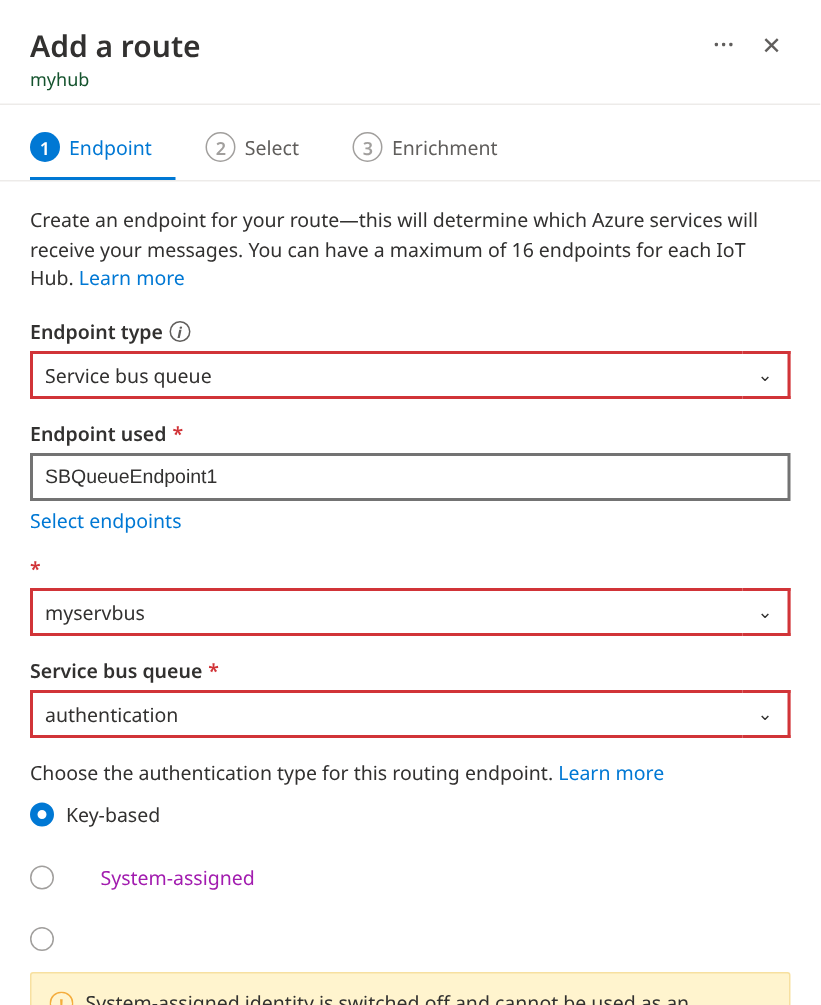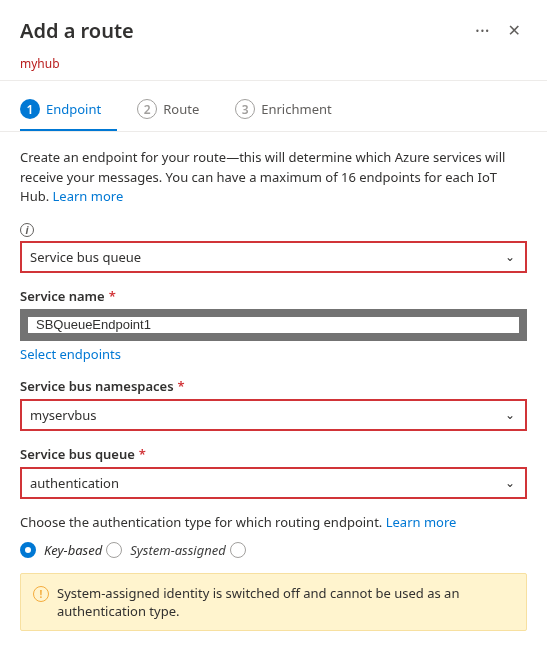--- a/index.html
+++ b/index.html
@@ -44,22 +44,22 @@
       padding: 2px 4px;
     }
     .close-icon {
       font-size: 16px;
       color: #605e5c;
       cursor: pointer;
       padding: 2px 6px;
     }
     .panel-subtitle {
       font-size: 12px;
-      color: #b91c1c;
-      margin-top: 11px;
+      color: #14532d;
+      margin-top: 0;
     }
     .tabs {
       display: flex;
       gap: 0;
       padding: 0 20px;
       border-bottom: 1px solid #edebe9;
       margin-top: 8px;
     }
     .tab {
       display: flex;
@@ -175,21 +175,21 @@
       padding: 0 32px 0 8px;
       font-size: 13px;
       color: #323130;
       display: flex;
       align-items: center;
       cursor: pointer;
     }
     .text-input {
       width: 100%;
       height: 32px;
-      border: 8px solid #737373;
+      border: 2px solid #737373;
       background: #fff;
       padding: 0 8px;
       font-size: 13px;
       color: #323130;
       outline: none;
     }
     .select-existing-link {
       color: #0078d4;
       font-size: 13px;
       cursor: pointer;
@@ -207,23 +207,22 @@
       margin-bottom: 6px;
     }
     .auth-description {
       font-size: 13px;
       color: #323130;
       margin-bottom: 10px;
       line-height: 1.4;
     }
     .radio-group {
       display: flex;
-      flex-direction: row;
-      gap: 4px;
-      font-style: italic;
+      flex-direction: column;
+      gap: 24px;
     }
     .radio-item {
       display: flex;
       align-items: center;
       gap: 8px;
       cursor: pointer;
     }
     .radio-circle {
       width: 16px;
       height: 16px;
@@ -279,59 +278,59 @@
     <div class="panel-subtitle">myhub</div>
   </div>
 
   <div class="tabs">
     <div class="tab active">
       <div class="tab-circle filled">1</div>
       <span>Endpoint</span>
     </div>
     <div class="tab">
       <div class="tab-circle outline">2</div>
-      <span>Route</span>
+      <span>Select</span>
     </div>
     <div class="tab">
       <div class="tab-circle outline">3</div>
       <span>Enrichment</span>
     </div>
   </div>
 
   <div class="content">
 
     <p class="description">
       <span>Create an endpoint for your route—this will determine which Azure services will receive your messages. You can have a maximum of 16 endpoints for each IoT Hub.</span>
       <a href="#" class="learn-more">Learn more</a>
     </p>
 
     <div class="field-group">
       <div class="field-label">
+        <span>Endpoint type</span>
         <span class="info-icon">i</span>
       </div>
       <div class="select-wrapper">
         <div class="select-display select-box-red">Service bus queue</div>
         <button class="chevron-btn chevron-btn-red">
           <span class="chevron">⌄</span>
         </button>
       </div>
     </div>
 
     <div class="field-group">
       <div class="field-label">
-        <span>Service name</span>
+        <span>Endpoint used</span>
         <span class="required-star">*</span>
       </div>
       <input type="text" class="text-input" value="SBQueueEndpoint1" style="">
       <a href="#" class="select-existing-link">Select endpoints</a>
     </div>
 
     <div class="field-group">
       <div class="field-label">
-        <span>Service bus namespaces</span>
         <span class="required-star">*</span>
       </div>
       <div class="select-wrapper">
         <div class="select-display select-box-red">myservbus</div>
         <button class="chevron-btn chevron-btn-red">
           <span class="chevron">⌄</span>
         </button>
       </div>
     </div>
 
@@ -343,33 +342,33 @@
       <div class="select-wrapper">
         <div class="select-display select-box-red">authentication</div>
         <button class="chevron-btn chevron-btn-red">
           <span class="chevron">⌄</span>
         </button>
       </div>
     </div>
 
     <div class="auth-section">
       <div class="auth-description">
-        <span>Choose the authentication type for which routing endpoint.</span>
+        <span>Choose the authentication type for this routing endpoint.</span>
         <a href="#" class="learn-more">Learn more</a>
       </div>
       <div class="radio-group">
 
         <div class="radio-item">
           <div class="radio-circle selected"></div>
           <span class="radio-label">Key-based</span>
         </div>
 
         <div class="radio-item">
           <div class="radio-circle"></div>
-          <span class="radio-label" style="color:#404040;">System-assigned</span>
+          <span class="radio-label" style="color:#a21caf;margin-left:23px;">System-assigned</span>
         </div>
 
         <div class="radio-item">
           <div class="radio-circle"></div>
         </div>
       </div>
     </div>
 
     <div class="warning-box">
       <span class="warning-icon">

